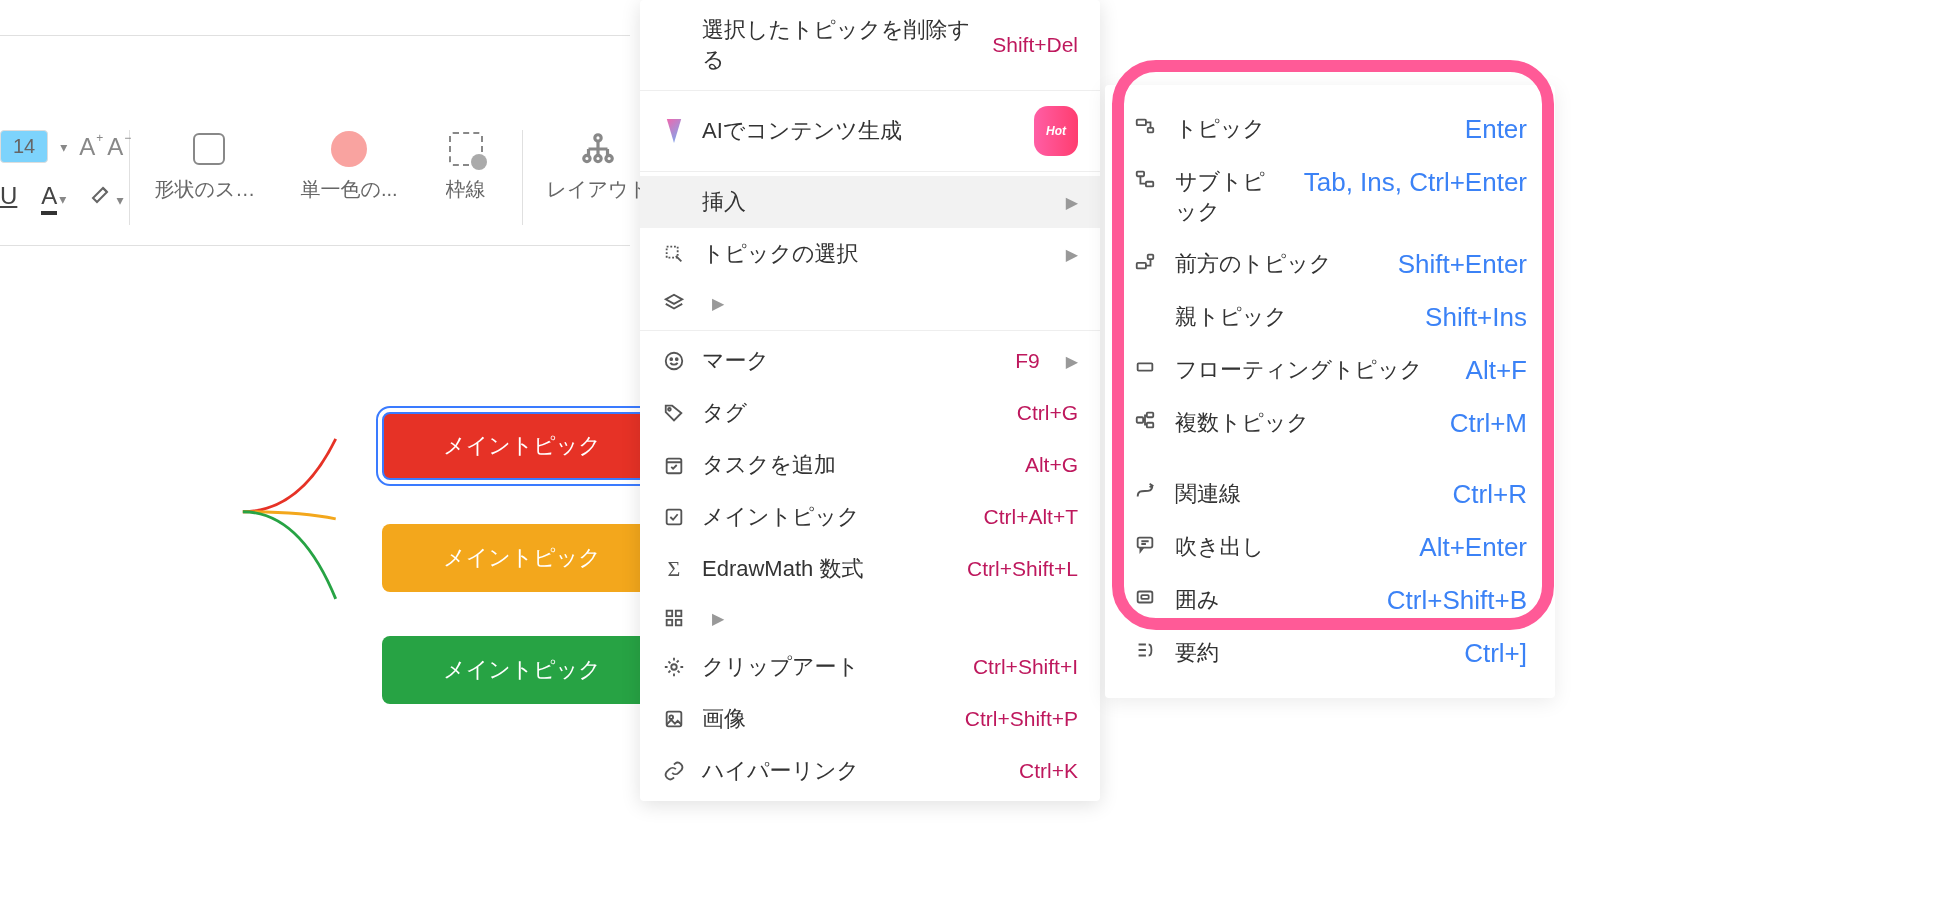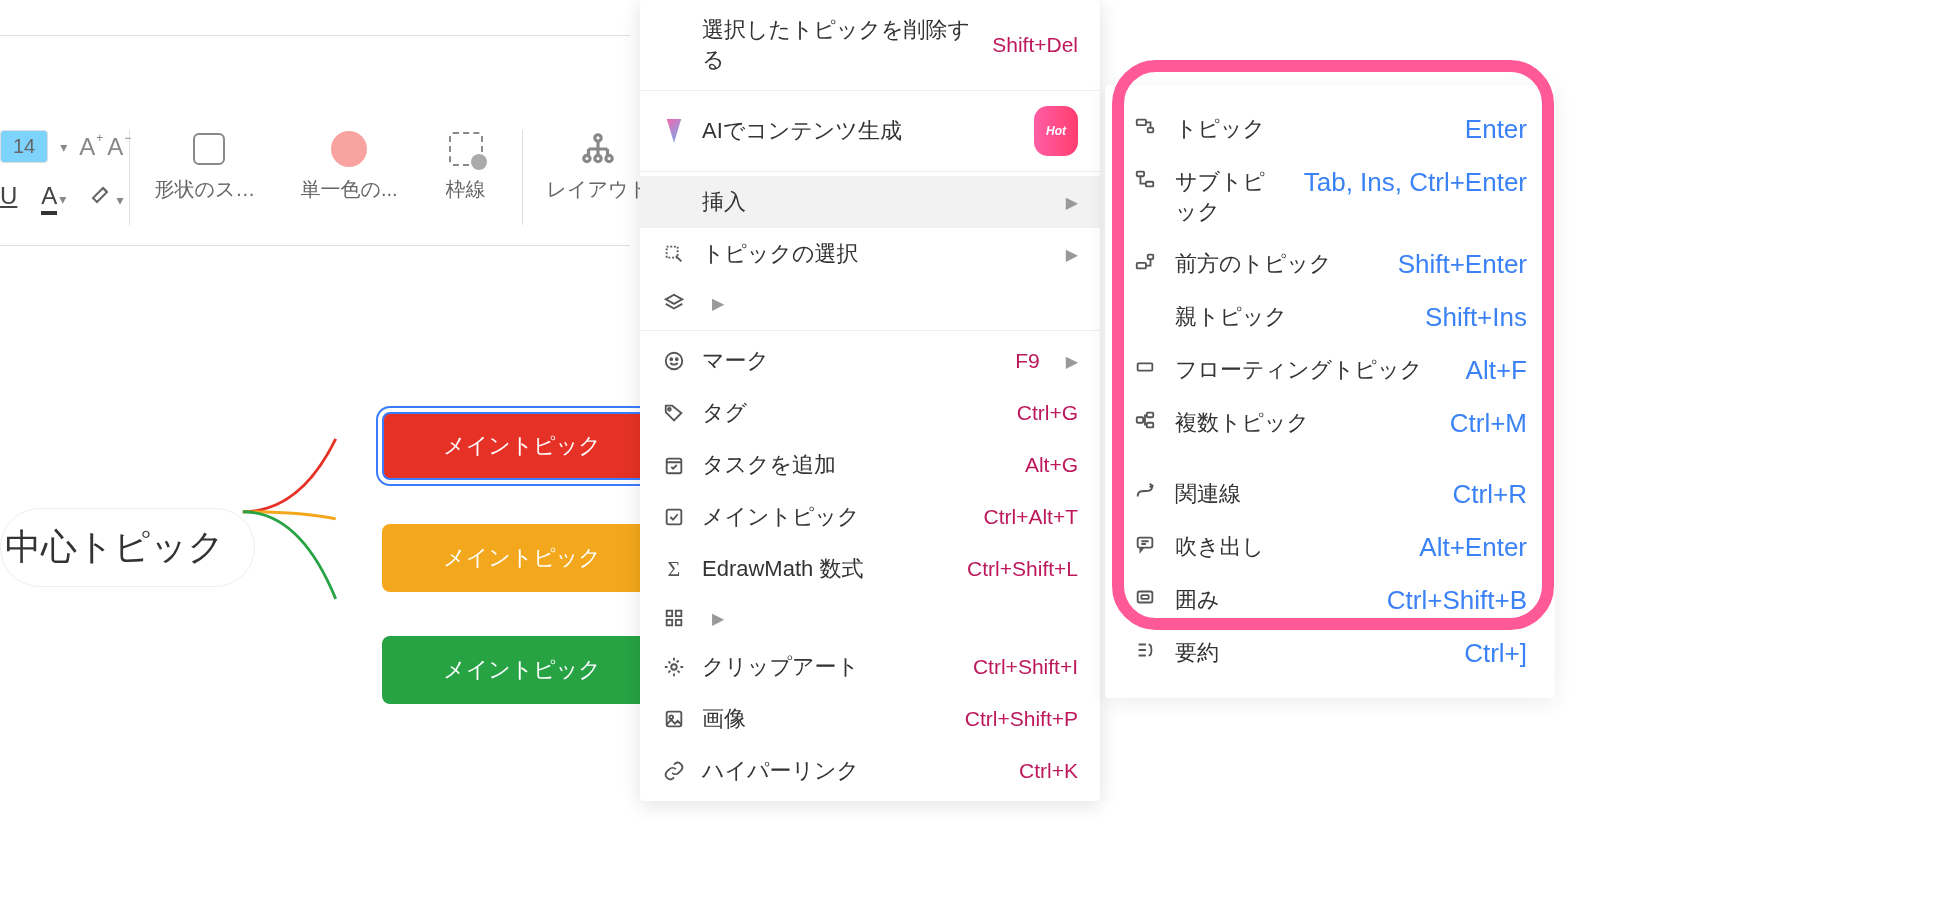--- a/index.html
+++ b/index.html
@@ -382,21 +382,20 @@
 </div>
 
 <div class="toolbar-bottom-border"></div>
 
 <div class="canvas">
   <svg class="connector" style="left:200px;top:180px" viewBox="0 0 200 280">
     <path d="M20 120 Q 100 120 150 18" stroke="#e63226" stroke-width="4" fill="none"></path>
     <path d="M20 120 Q 100 120 150 130" stroke="#f3a71c" stroke-width="4" fill="none"></path>
     <path d="M20 120 Q 100 120 150 242" stroke="#27a344" stroke-width="4" fill="none"></path>
   </svg>
-  <div class="central-topic">中心トピック</div>
   <div class="main-topic red">メイントピック</div>
   <div class="main-topic yellow">メイントピック</div>
   <div class="main-topic green">メイントピック</div>
 </div>
 
 <div class="context-menu">
   <div class="menu-item">
     <span class="menu-icon"></span>
     <span class="menu-label">選択したトピックを削除する</span>
     <span class="menu-shortcut">Shift+Del</span>

